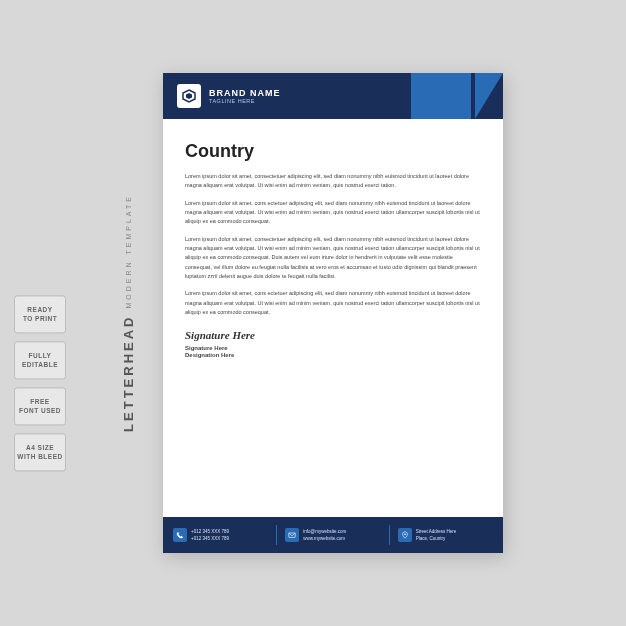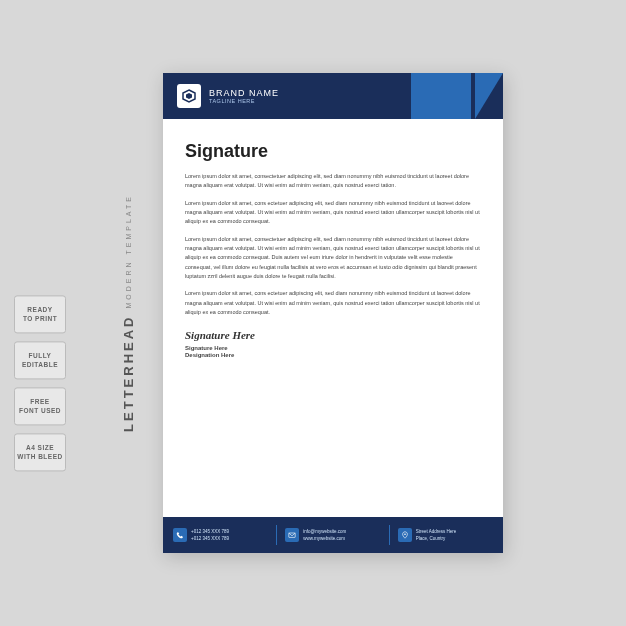--- a/index.html
+++ b/index.html
@@ -124,21 +124,21 @@
     .brand-logo svg {
       width: 16px;
       height: 16px;
     }
     .brand-text {
       display: flex;
       flex-direction: column;
     }
     .brand-name {
       font-size: 9px;
-      font-weight: 400;
+      font-weight: 700;
       color: #fff;
       letter-spacing: 1px;
       text-transform: uppercase;
     }
     .brand-tagline {
       font-size: 5.5px;
       color: #aac4e8;
       letter-spacing: 0.5px;
       text-transform: uppercase;
     }
@@ -265,21 +265,21 @@
         </svg>
       </div>
       <div class="brand-text">
         <span class="brand-name">BRAND NAME</span>
         <span class="brand-tagline">TAGLINE HERE</span>
       </div>
       <div class="header-accent"></div>
     </div>
 
     <div class="doc-body">
-      <div class="doc-headline">Signature</div>
+      <div class="doc-headline">Country</div>
 
       <p class="doc-para">Lorem ipsum dolor sit amet, consectetuer adipiscing elit, sed diam nonummy nibh euismod tincidunt ut laoreet dolore magna aliquam erat volutpat. Ut wisi enim ad minim veniam, quis nostrud exerci tation.</p>
       <p class="doc-para">Lorem ipsum dolor sit amet, cons ectetuer adipiscing elit, sed diam nonummy nibh euismod tincidunt ut laoreet dolore magna aliquam erat volutpat. Ut wisi enim ad minim veniam, quis nostrud exerci tation ullamcorper suscipit lobortis nisl ut aliquip ex ea commodo consequat.</p>
       <p class="doc-para">Lorem ipsum dolor sit amet, consectetuer adipiscing elit, sed diam nonummy nibh euismod tincidunt ut laoreet dolore magna aliquam erat volutpat. Ut wisi enim ad minim veniam, quis nostrud exerci tation ullamcorper suscipit lobortis nisl ut aliquip ex ea commodo consequat. Duis autem vel eum iriure dolor in hendrerit in vulputate velit esse molestie consequat, vel illum dolore eu feugiat nulla facilisis at vero eros et accumsan et iusto odio dignissim qui blandit praesent luptatum zzril delenit augue duis dolore te feugait nulla facilisi.</p>
       <p class="doc-para">Lorem ipsum dolor sit amet, cons ectetuer adipiscing elit, sed diam nonummy nibh euismod tincidunt ut laoreet dolore magna aliquam erat volutpat. Ut wisi enim ad minim veniam, quis nostrud exerci tation ullamcorper suscipit lobortis nisl ut aliquip ex ea commodo consequat.</p>
 
       <div class="doc-signature-area">
         <div class="doc-sig-script">Signature Here</div>
         <div class="doc-sig-name">Signature Here</div>
         <div class="doc-sig-title">Designation Here</div>

